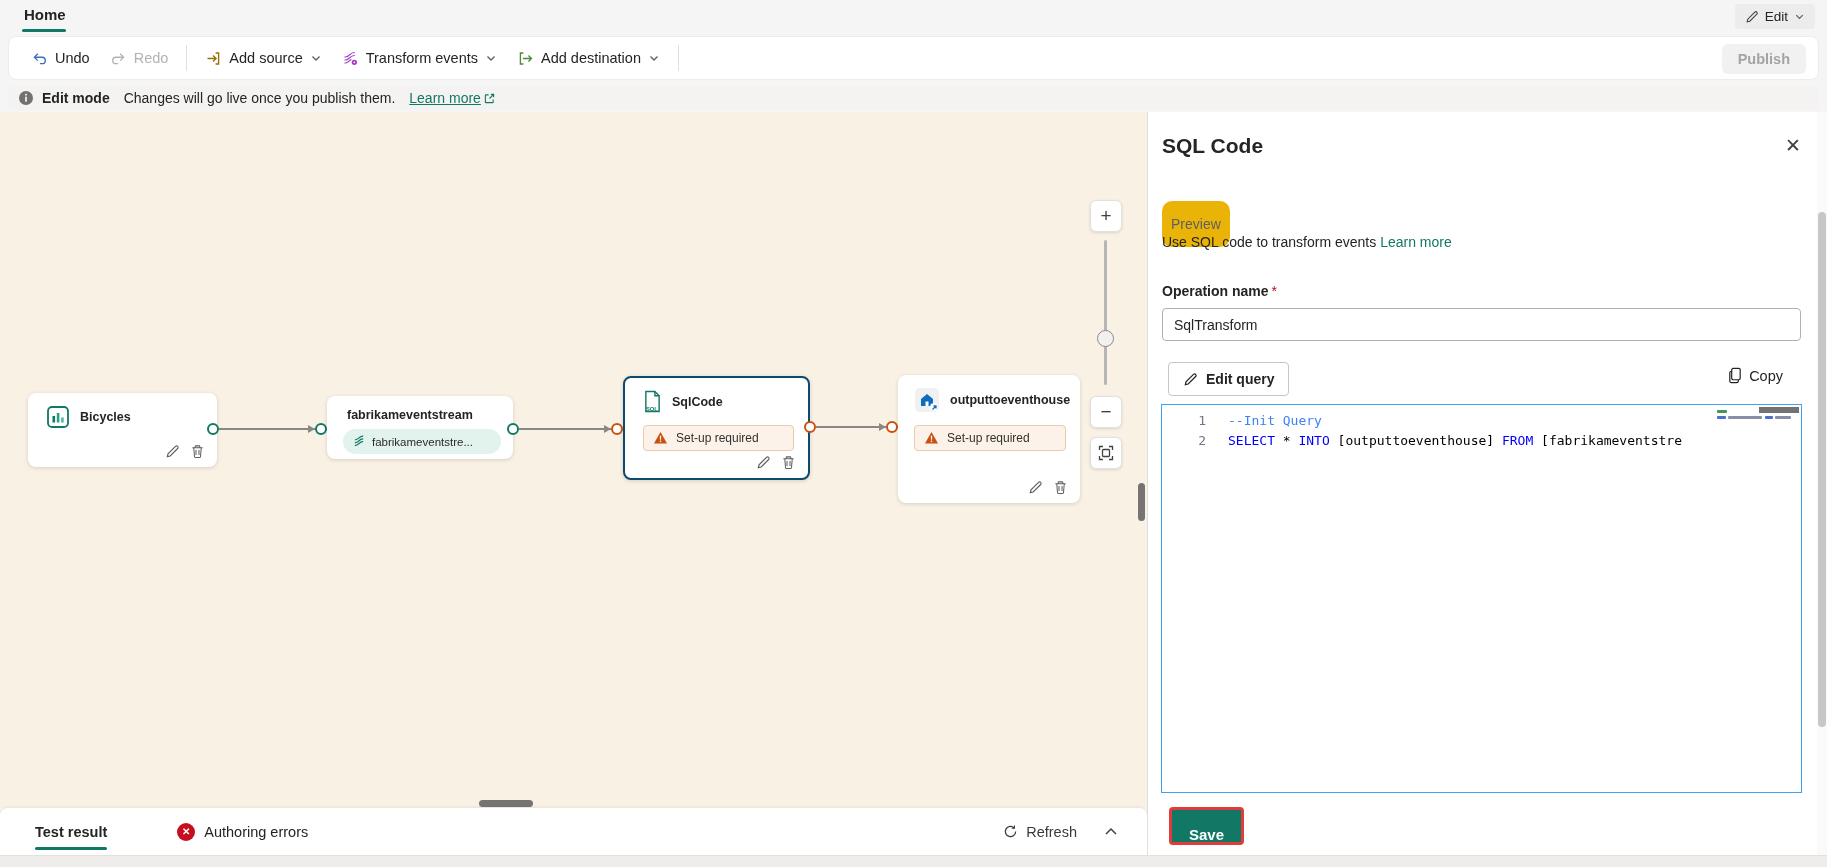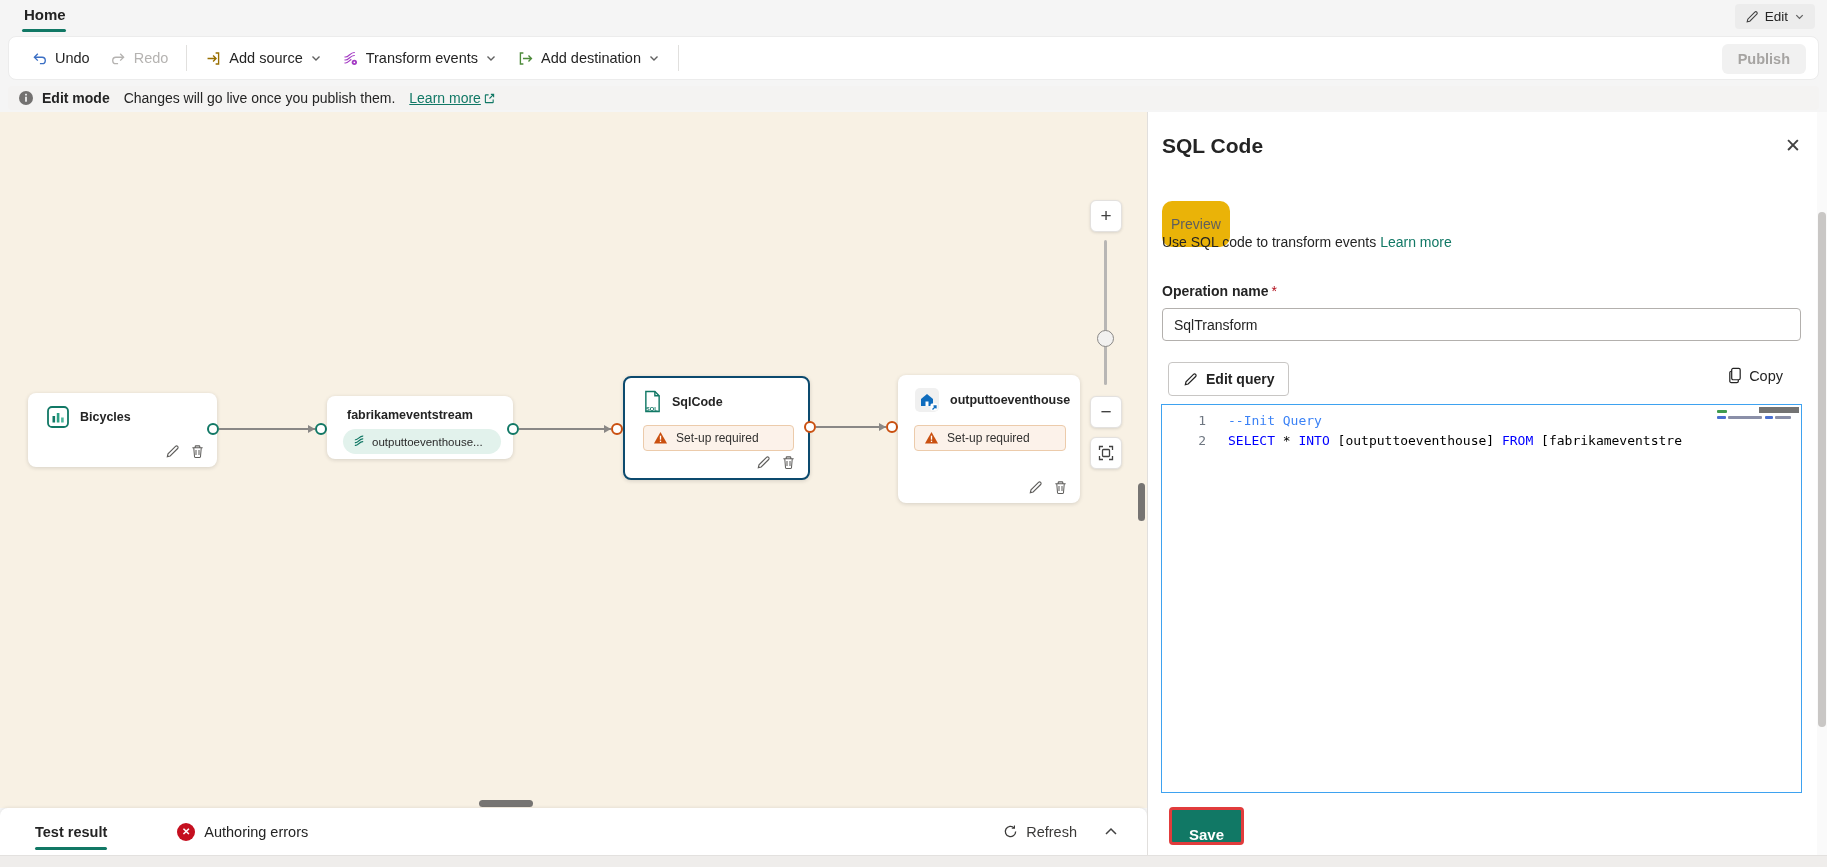--- a/index.html
+++ b/index.html
@@ -257,21 +257,21 @@
     <div class="node" style="left:327px; top:284px; width:186px; height:63px;">
       <div style="padding:9px 0 0 20px;">
         <span class="node-title">fabrikameventstream</span>
       </div>
       <div class="pill">
         <span>
           <svg width="13" height="13" viewBox="0 0 14 14" fill="none" stroke="#117865" stroke-width="1.2">
               <path d="M2 5c3 1.5 5-4.5 9-3.8M2 8c3 1.5 5-4.5 9-3.8M2 11c3 1.5 5-4.5 9-3.8"></path>
             </svg>
         </span>
-        <span>outputtoeventhouse...</span>
+        <span>fabrikameventstre...</span>
       </div>
     </div>
 
     <div class="edge" style="left:519px; top:316px; width:92px;"></div>
     <div class="edge-arrow" style="left:604px; top:312.5px;"></div>
     <div class="port" style="left:507px; top:311px;"></div>
     <div class="port orange" style="left:611px; top:311px;"></div>
 
     <div class="node selected" style="left:623px; top:264px; width:187px; height:104px;">
       <div class="node-head">

